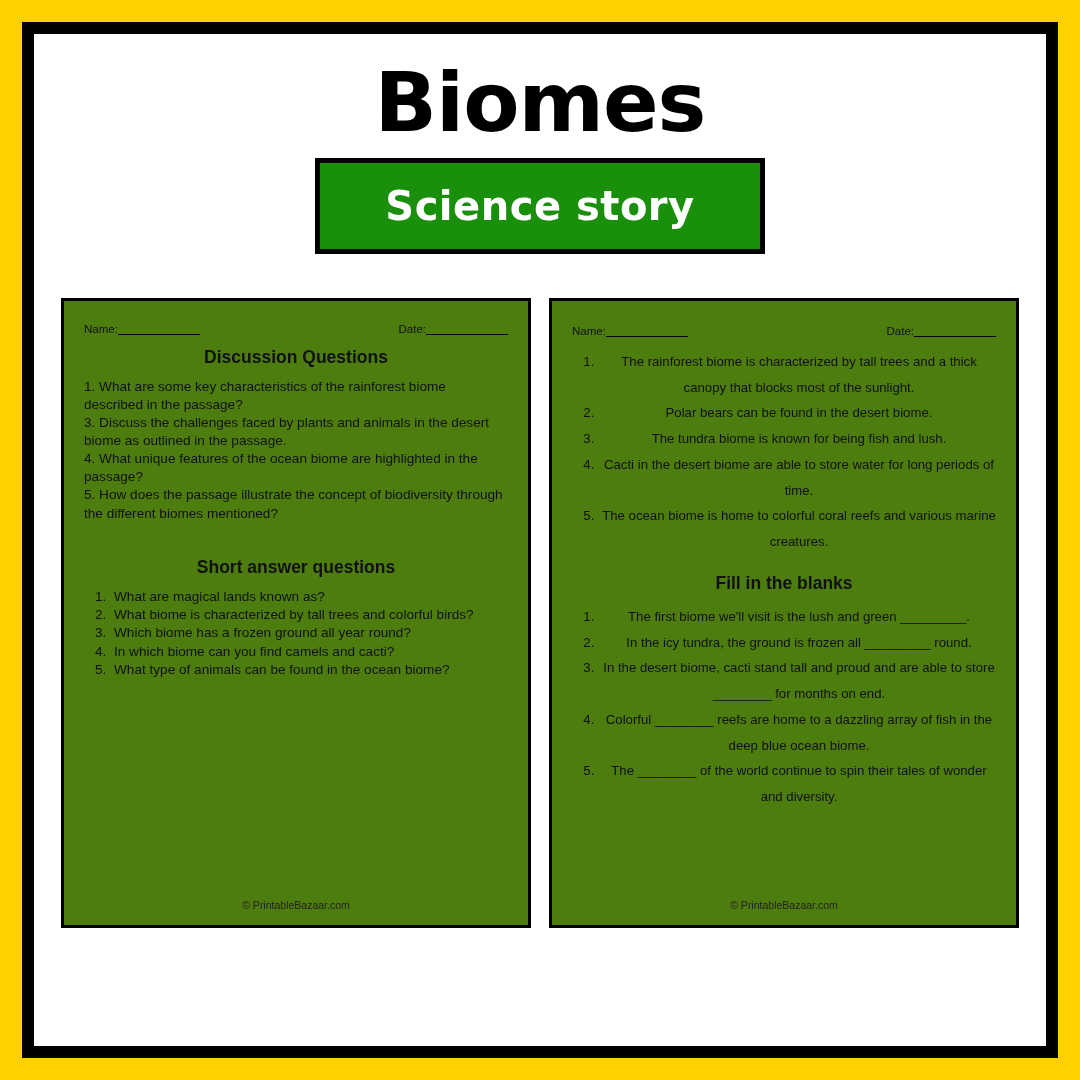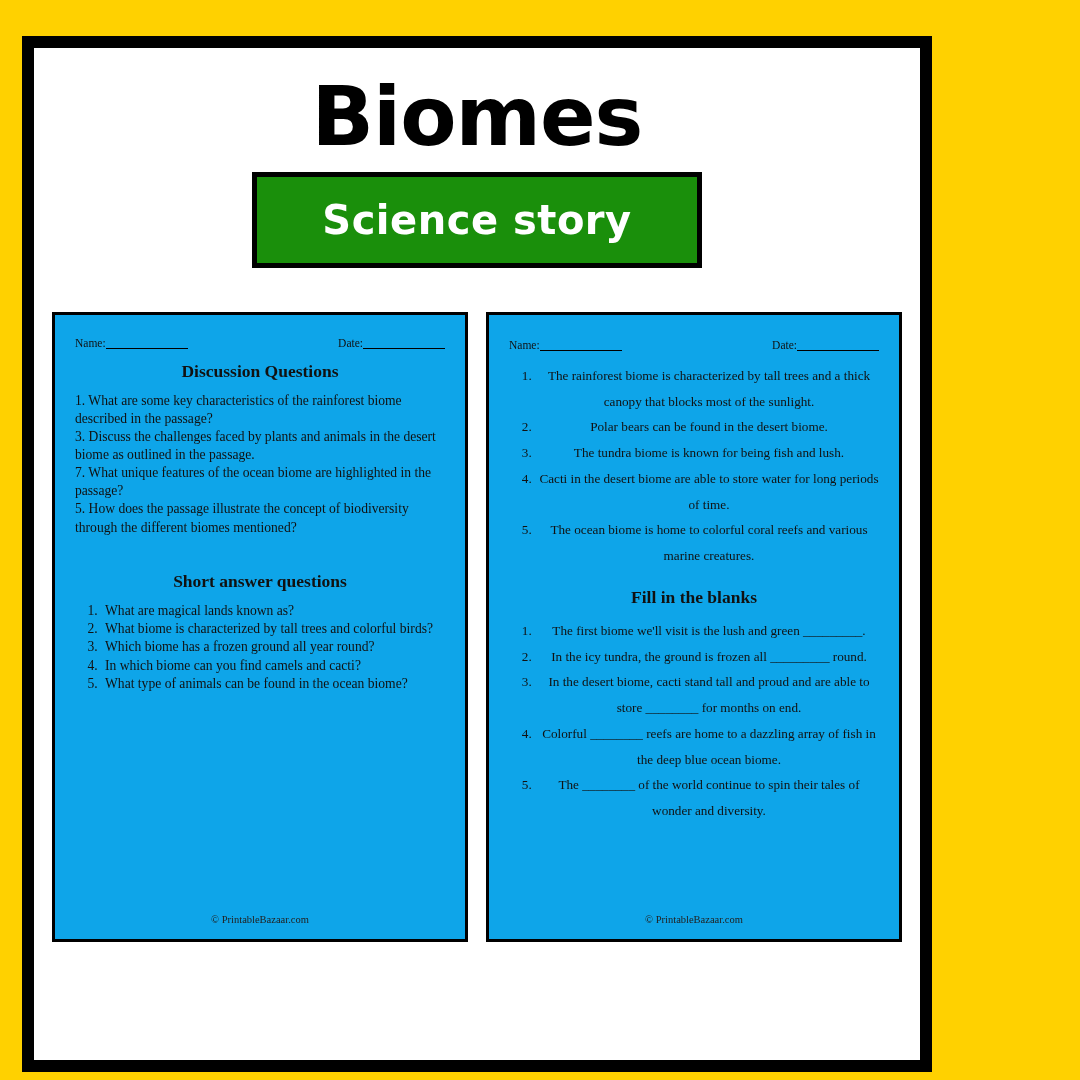--- a/index.html
+++ b/index.html
@@ -9,22 +9,22 @@
   body {
     width: 1080px;
     height: 1080px;
     background: #FFD100;
     font-family: "Liberation Sans", sans-serif;
     overflow: hidden;
   }
   .page {
     position: absolute;
     left: 22px;
-    top: 36px;
-    width: 910px;
+    top: 22px;
+    width: 1036px;
     height: 1036px;
     background: #000000;
     box-sizing: border-box;
   }
   .page-inner {
     position: absolute;
     left: 12px;
     top: 12px;
     right: 12px;
     bottom: 12px;
@@ -65,25 +65,24 @@
     display: flex;
     justify-content: center;
     gap: 18px;
     margin-top: 44px;
     padding: 0 18px;
   }
   .sheet {
     width: 470px;
     height: 630px;
     border: 3px solid #000;
-    background: #0ea5e9;
+    background: #4d7c0f;
     position: relative;
     box-sizing: border-box;
     padding: 22px 20px 0 20px;
-    font-family: Liberation Serif, serif;
   }
   .namedate {
     display: flex;
     justify-content: space-between;
     font-size: 11.5px;
     color: #111;
     margin-bottom: 12px;
   }
   .namedate .field {
     white-space: nowrap;
@@ -156,21 +155,21 @@
         <div class="namedate">
           <span class="field"><span>Name:</span><span class="line"></span></span>
           <span class="field"><span>Date:</span><span class="line"></span></span>
         </div>
 
         <h2 class="section">Discussion Questions</h2>
 
         <div class="para-list">
           <div>1. What are some key characteristics of the rainforest biome described in the passage?</div>
           <div>3. Discuss the challenges faced by plants and animals in the desert biome as outlined in the passage.</div>
-          <div>7. What unique features of the ocean biome are highlighted in the passage?</div>
+          <div>4. What unique features of the ocean biome are highlighted in the passage?</div>
           <div>5. How does the passage illustrate the concept of biodiversity through the different biomes mentioned?</div>
         </div>
 
         <div class="spacer-lg"></div>
 
         <h2 class="section">Short answer questions</h2>
 
         <ol class="num">
           <li>What are magical lands known as?</li>
           <li>What biome is characterized by tall trees and colorful birds?</li>

